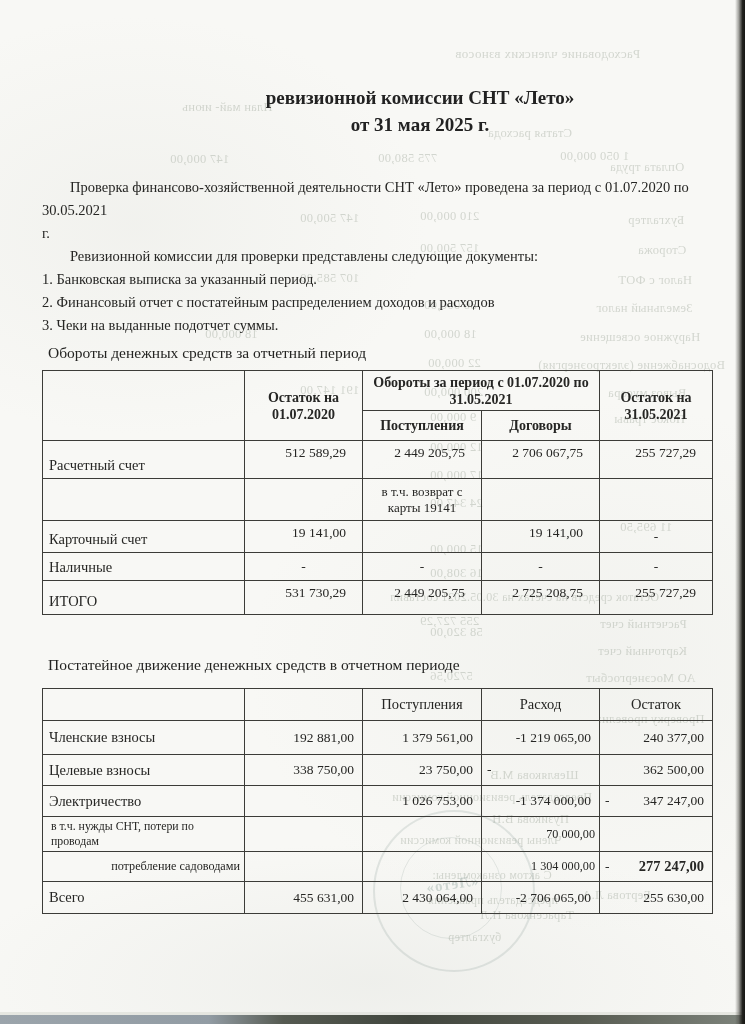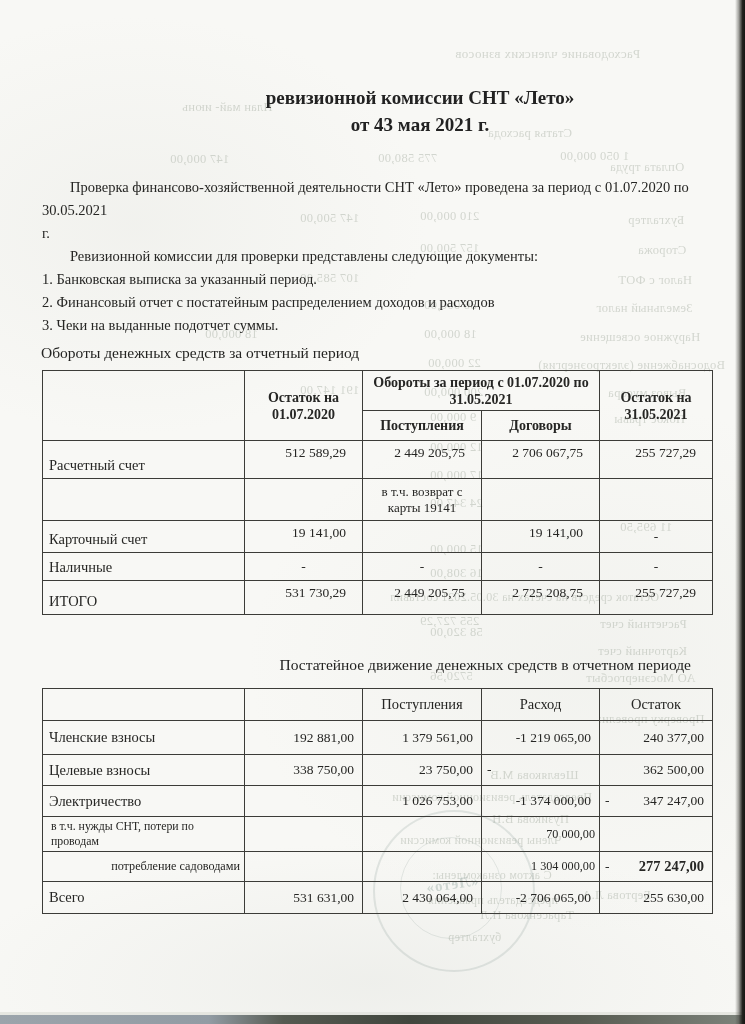--- a/index.html
+++ b/index.html
@@ -28,23 +28,23 @@
   .stamp .ring-inner{position:absolute;left:27px;top:27px;width:100px;height:100px;border:1.5px solid rgba(150,165,160,.5);border-radius:50%;}
   .stamp .stamp-label{position:absolute;left:0;top:66px;width:158px;text-align:center;
     transform:scaleX(-1) rotate(8deg);color:#9fb0ab;font-size:15px;font-weight:bold;letter-spacing:1px;}
   
   .content{position:absolute;inset:0;z-index:2;}
   .doc-title{position:absolute;left:95px;top:84px;width:650px;text-align:center;
     font-size:19px;font-weight:600;line-height:27px;color:#222;}
   .body-text{position:absolute;left:42px;top:176px;width:674px;font-size:14.5px;line-height:23px;}
   .body-text p{margin:0;}
   .indent{text-indent:28px;}
-  .section-heading{position:absolute;left:41px;width:650px;font-size:15.5px;color:#242422;}
+  .section-heading{position:absolute;left:48px;width:650px;font-size:15.5px;color:#242422;}
   .h1-pos{top:344px;}
-  .h2-pos{top:656px;text-align:right;}
+  .h2-pos{top:656px;}
   table{border-collapse:collapse;table-layout:fixed;position:absolute;left:42px;width:670px;background:transparent;}
   .t1-pos{top:370px;}
   .t2-pos{top:688px;}
   td,th{border:1.6px solid #3c3c38;padding:2px 4px;font-weight:normal;overflow:hidden;}
   th{font-size:14px;text-align:center;vertical-align:middle;line-height:17px;}
   .t1 th{font-weight:bold;}
   .t2 th{font-weight:normal;font-size:14.5px;}
   td.lbl{text-align:left;vertical-align:bottom;font-size:14.5px;padding-left:6px;padding-bottom:4px;}
   td.num{text-align:right;vertical-align:top;font-size:13.5px;padding-right:16px;padding-top:4px;white-space:nowrap;}
   .t2 td.num{vertical-align:middle;padding-right:8px;padding-top:2px;}
@@ -116,21 +116,21 @@
     <div class="ring-outer"></div>
     <div class="ring-inner"></div>
     <div class="stamp-label">«Лето»</div>
   </div>
 </div>
 
 <div class="content">
 
   <div class="doc-title">
     <div>ревизионной комиссии СНТ «Лето»</div>
-    <div>от 43 мая 2021 г.</div>
+    <div>от 31 мая 2025 г.</div>
   </div>
 
   <div class="body-text">
     <p class="indent">Проверка финансово-хозяйственной деятельности СНТ «Лето» проведена за период с 01.07.2020 по 30.05.2021</p>
     <p>г.</p>
     <p class="indent">Ревизионной комиссии для проверки представлены следующие документы:</p>
     <p>1. Банковская выписка за указанный период.</p>
     <p>2. Финансовый отчет с постатейным распределением доходов и расходов</p>
     <p>3. Чеки на выданные подотчет суммы.</p>
   </div>
@@ -244,21 +244,21 @@
     </tr>
     <tr style="height:30px">
       <td class="small-lbl-r">потребление садоводами</td>
       <td></td>
       <td></td>
       <td class="small-num">1 304 000,00</td>
       <td class="dashnum"><span class="dash">-</span><span class="bold-val">277 247,00</span></td>
     </tr>
     <tr style="height:32px">
       <td class="lbl">Всего</td>
-      <td class="num">531 631,00</td>
+      <td class="num">455 631,00</td>
       <td class="num">2 430 064,00</td>
       <td class="num">-2 706 065,00</td>
       <td class="num">255 630,00</td>
     </tr>
   </tbody>
     </table>
 
 </div>
 
 <div class="edge-bottom-gap"></div>

